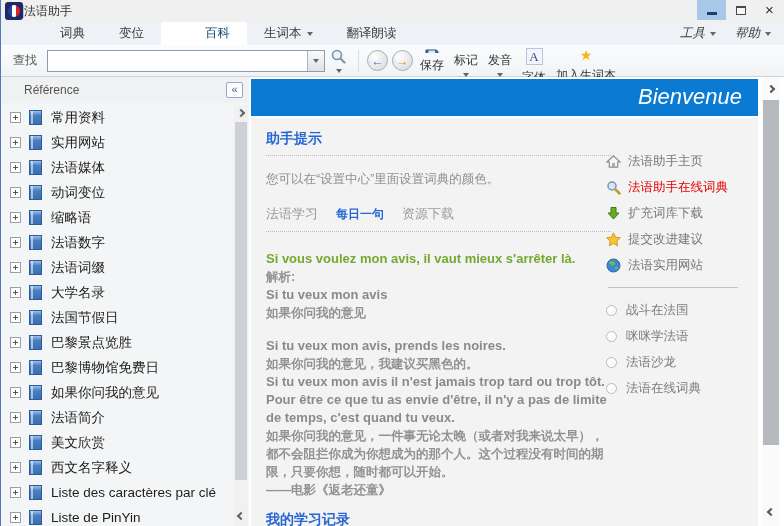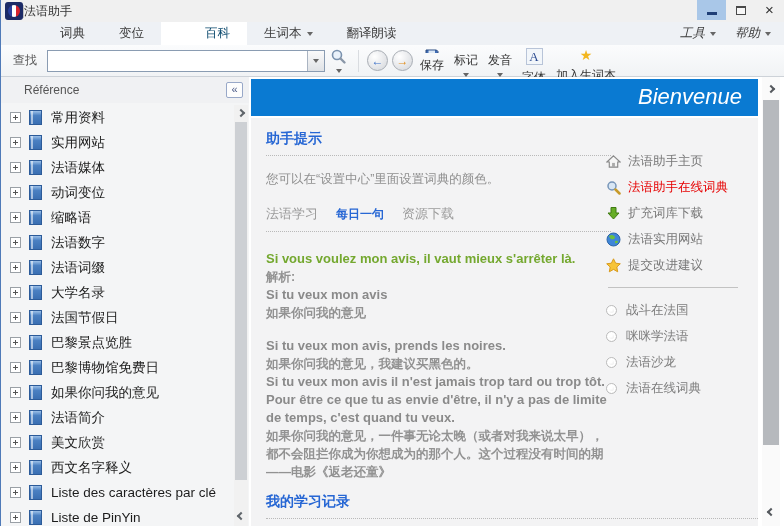--- a/index.html
+++ b/index.html
@@ -367,20 +367,21 @@
           <div class="fr">Si tu veux mon avis</div>
           <div class="zh">如果你问我的意见</div>
           <div class="spacer"></div>
           <div class="fr">Si tu veux mon avis, prends les noires.</div>
           <div class="zh">如果你问我的意见，我建议买黑色的。</div>
           <div class="fr">Si tu veux mon avis il n'est jamais trop tard ou trop tôt.</div>
           <div class="fr">Pour être ce que tu as envie d'être, il n'y a pas de limite</div>
           <div class="fr">de temps, c'est quand tu veux.</div>
           <div class="zh">如果你问我的意见，一件事无论太晚（或者对我来说太早），</div>
           <div class="zh">都不会阻拦你成为你想成为的那个人。这个过程没有时间的期</div>
+          <div class="zh">限，只要你想，随时都可以开始。</div>
           <div class="zh">——电影《返老还童》</div>
         </div>
 
         <div class="records-head">我的学习记录</div>
 
         <div class="quick-col">
           <div class="qlink">
             <svg width="15" height="15" viewBox="0 0 16 16">
                 <path d="M8 2 L15 8.5 H12.5 V14 H3.5 V8.5 H1 Z" fill="#f5f5f5" stroke="#888" stroke-width="1.2"></path>
                 <rect x="6.5" y="9.5" width="3" height="4.5" fill="#aaa"></rect>
@@ -395,31 +396,31 @@
             <span>法语助手在线词典</span>
           </div>
           <div class="qlink">
             <svg width="15" height="15">
                 <path d="M5 1.5 H10 V7 H13 L7.5 13 L2 7 H5 Z" fill="#66ad27" stroke="#3f7a12"></path>
               </svg>
             <span>扩充词库下载</span>
           </div>
           <div class="qlink">
             <svg width="15" height="15">
+                <path d="M7.5 0.8 L9.6 5.2 14.3 5.8 10.8 9 11.7 13.8 7.5 11.4 3.3 13.8 4.2 9 0.7 5.8 5.4 5.2 Z" fill="#f7c437" stroke="#d89a1c"></path>
+              </svg>
+            <span>提交改进建议</span>
+          </div>
+          <div class="qlink">
+            <svg width="15" height="15">
                 <circle cx="7.5" cy="7.5" r="6.5" fill="#3f86d8" stroke="#2a64a8"></circle>
                 <path d="M3 4 Q6 2 8 4 Q10 5 8 7 Q5 8 4 6 Z" fill="#6cc13f"></path>
                 <path d="M9 9 Q12 8 12 10 Q11 12 9 11 Z" fill="#6cc13f"></path>
               </svg>
             <span>法语实用网站</span>
-          </div>
-          <div class="qlink">
-            <svg width="15" height="15">
-                <path d="M7.5 0.8 L9.6 5.2 14.3 5.8 10.8 9 11.7 13.8 7.5 11.4 3.3 13.8 4.2 9 0.7 5.8 5.4 5.2 Z" fill="#f7c437" stroke="#d89a1c"></path>
-              </svg>
-            <span>提交改进建议</span>
           </div>
           <div class="sep-line"></div>
           <div class="slink">
               <span class="bullet"></span>
               <span>战斗在法国</span>
             </div>
           <div class="slink">
               <span class="bullet"></span>
               <span>咪咪学法语</span>
             </div>

